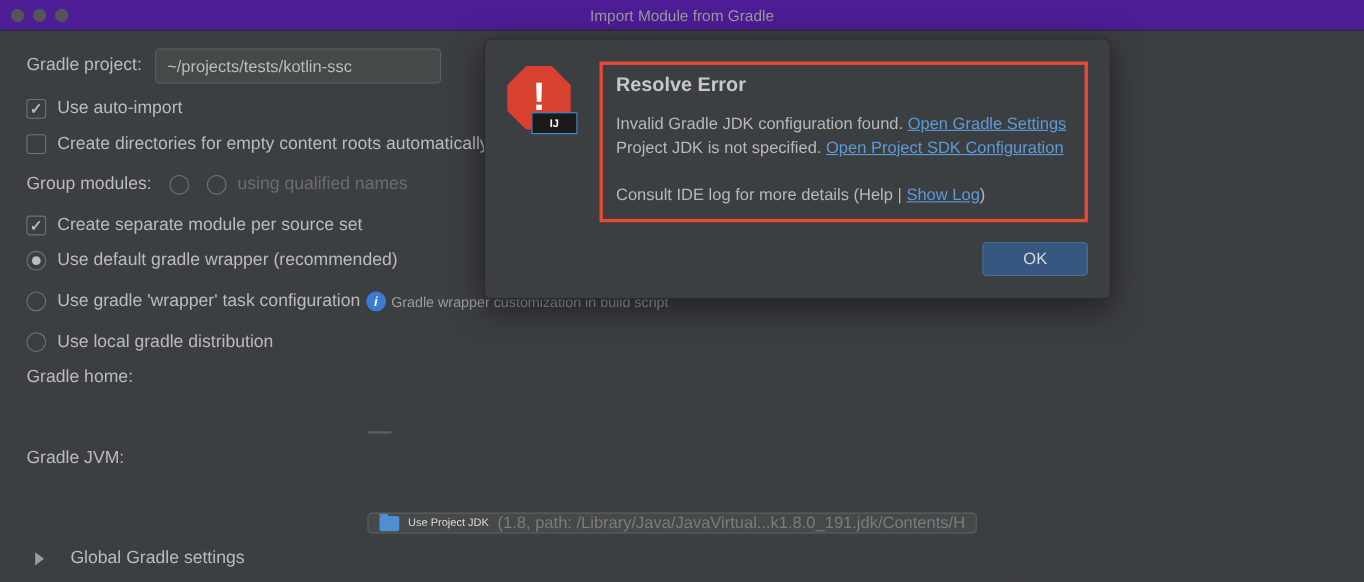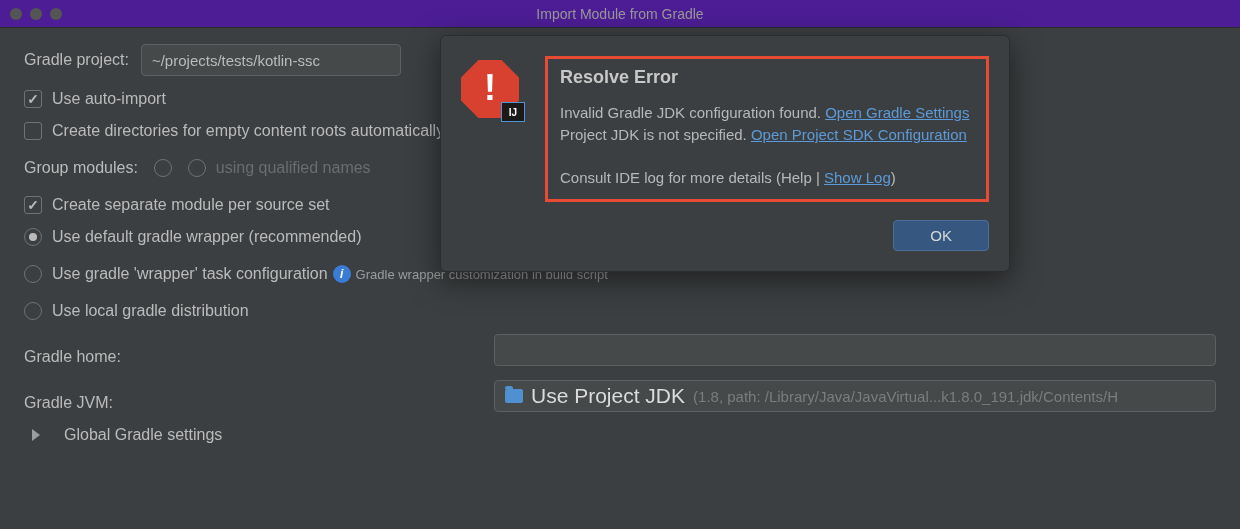--- a/index.html
+++ b/index.html
@@ -118,22 +118,23 @@
       font-weight: bold;
       font-style: italic;
       flex-shrink: 0;
     }
     .hint-text {
       color: #9a9c9d;
       font-size: 13px;
     }
     .wide-field {
       display: flex;
-      align-items: flex-end;
+      align-items: flex-start;
       gap: 40px;
+      flex-direction: column;
     }
     .wide-field .label { min-width: 120px; }
     .wide-field .field-box {
       flex: 1;
       margin-left: 310px;
       background: #45494a;
       border: 1px solid #5e6060;
       border-radius: 4px;
       height: 32px;
       display: flex;
@@ -150,21 +151,21 @@
       flex-shrink: 0;
     }
     .folder-icon::before {
       content: "";
       position: absolute;
       top: -3px; left: 0;
       width: 8px; height: 3px;
       background: #5090d0;
       border-radius: 2px 2px 0 0;
     }
-    .jdk-main { color: #dcdcdc; font-size: 21px; }
+    .jdk-main { color: #dcdcdc; font-size: 10px; }
     .jdk-sub { color: #7a7d7e; font-size: 15px; white-space: nowrap; }
     .expander {
       display: flex;
       align-items: center;
       gap: 24px;
       margin-left: 8px;
     }
     .triangle-right {
       width: 0; height: 0;
       border-top: 6px solid transparent;
@@ -209,21 +210,21 @@
       font-size: 36px;
       font-weight: bold;
       left: 50%;
       top: 48%;
       transform: translate(-50%, -50%);
     }
     .ij-badge {
       position: absolute;
       right: -6px;
       bottom: -4px;
-      width: 24px; height: 20px;
+      width: 42px; height: 20px;
       background: #1a1a1a;
       border: 1.5px solid #4f94d4;
       color: white;
       font-size: 10px;
       font-weight: bold;
       display: flex;
       align-items: center;
       justify-content: center;
     }
     .dialog-text-area {

